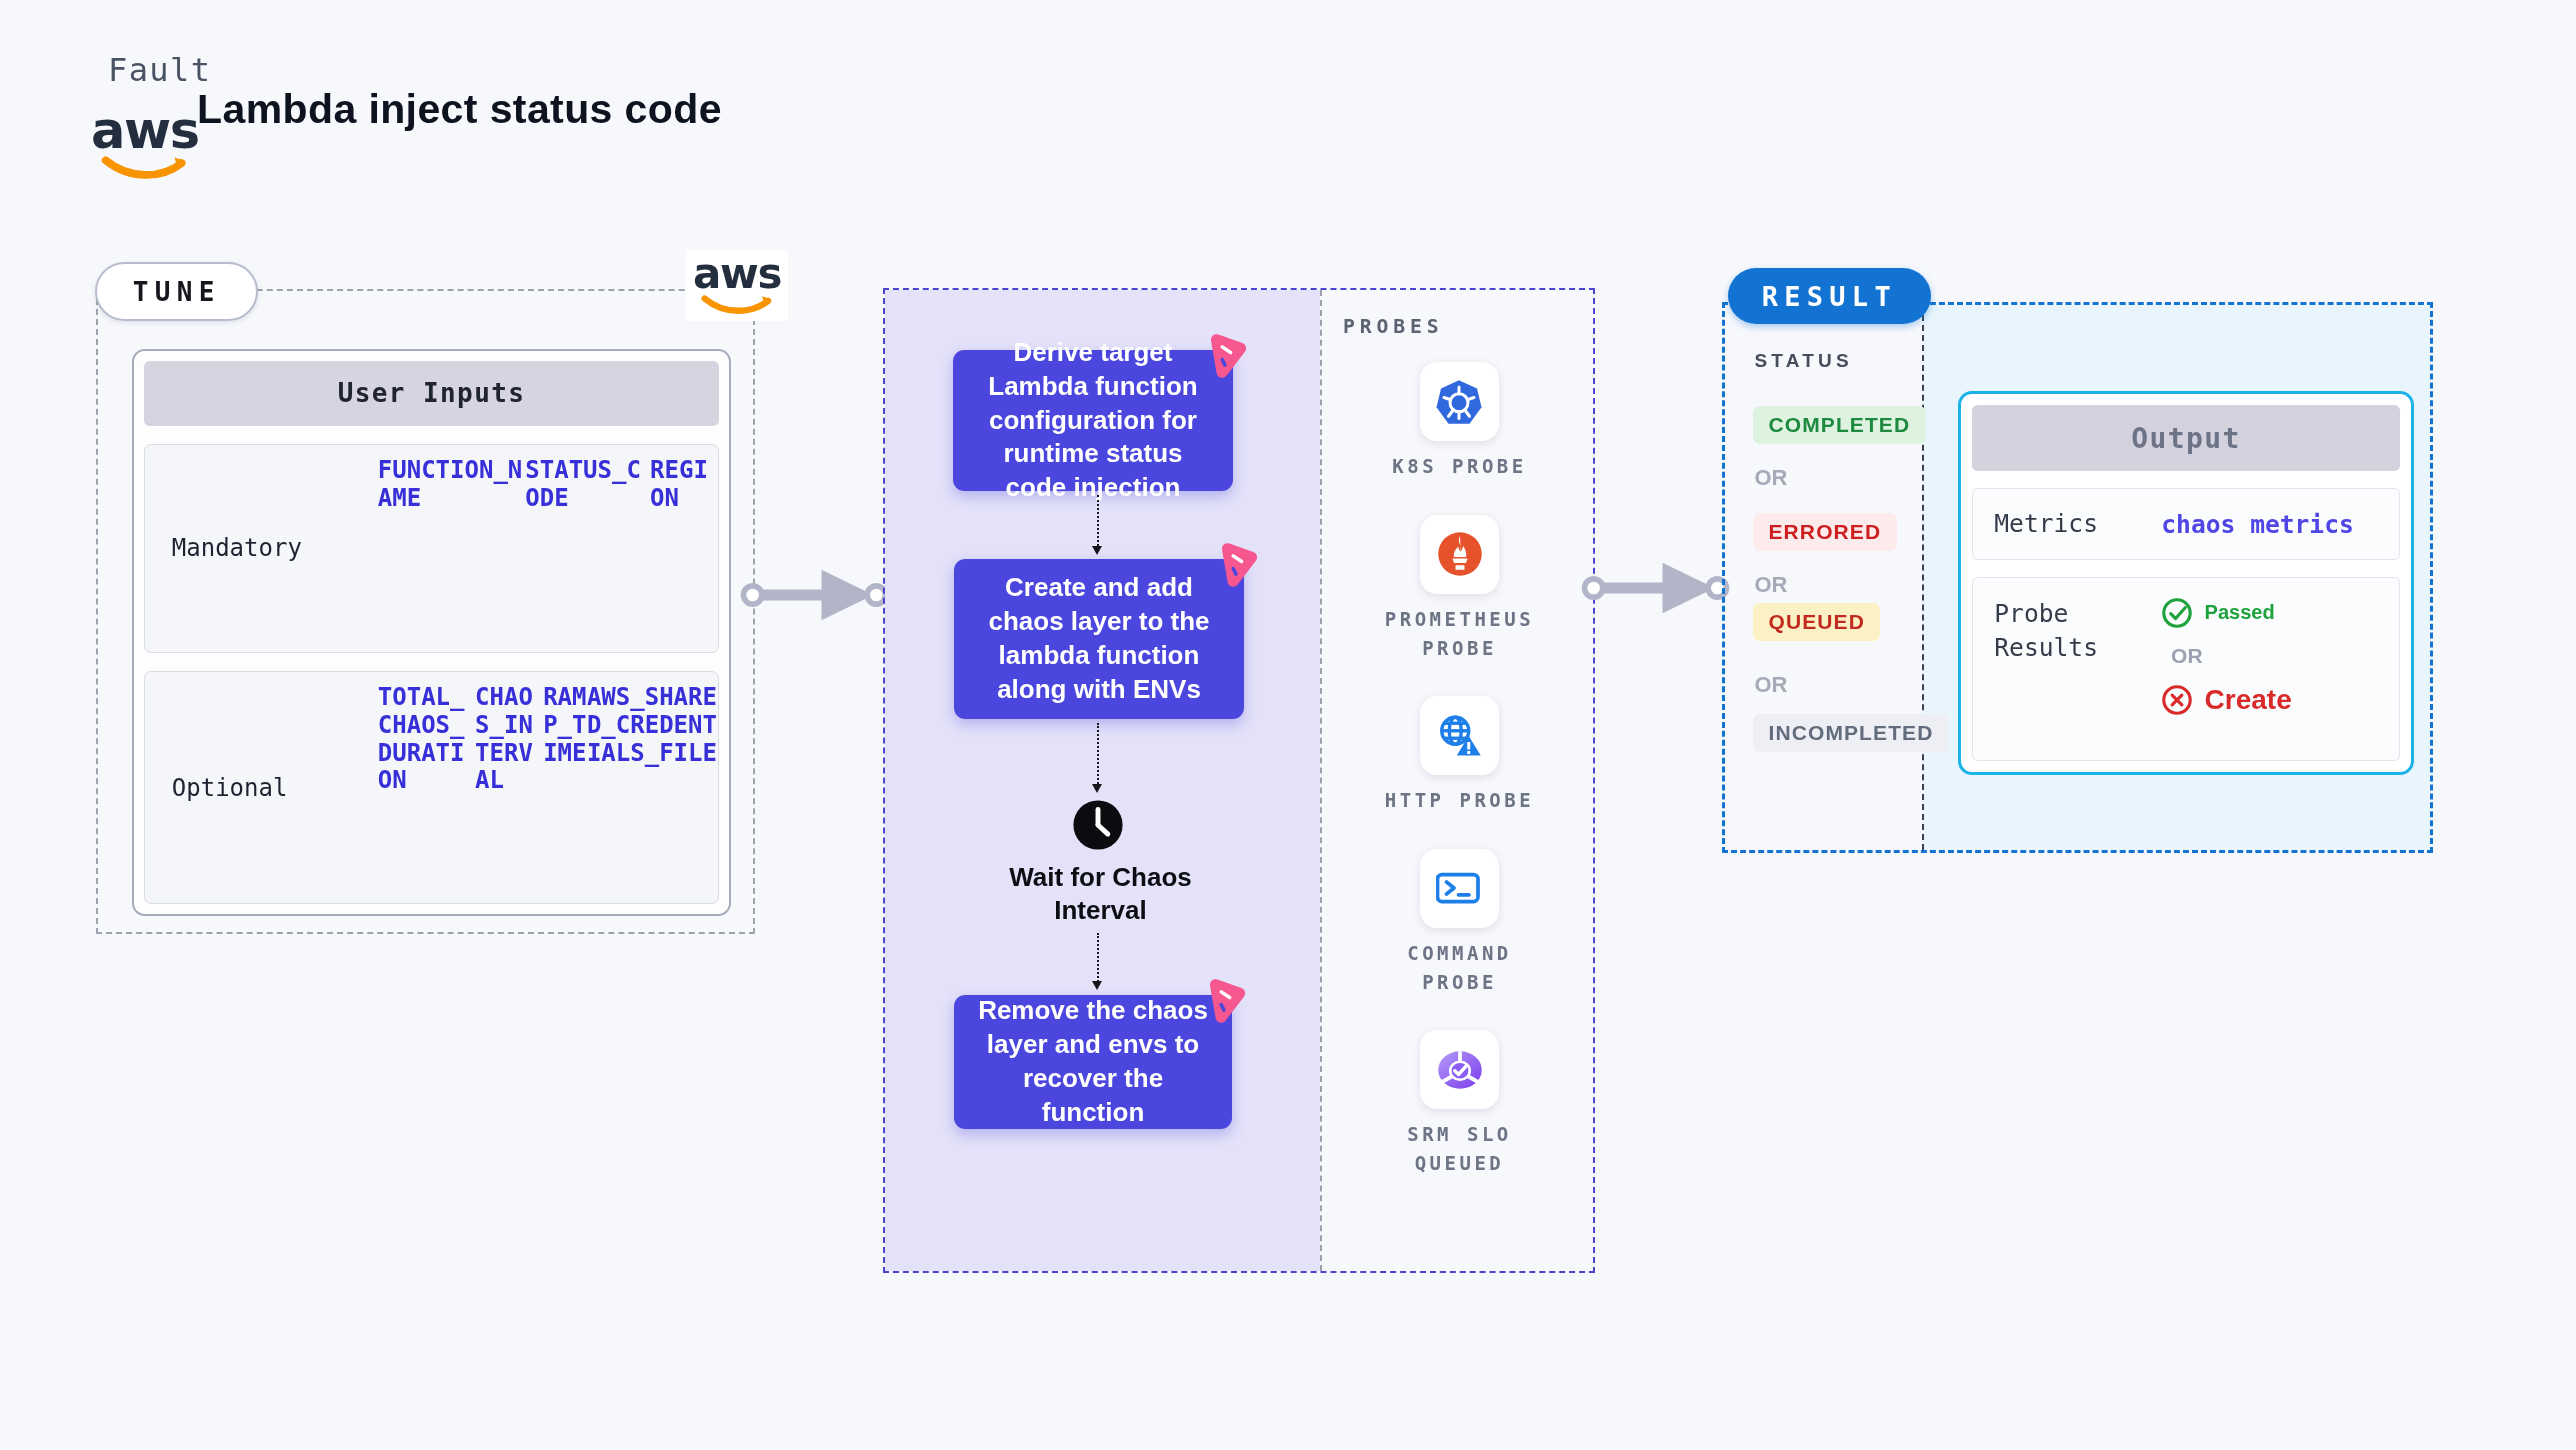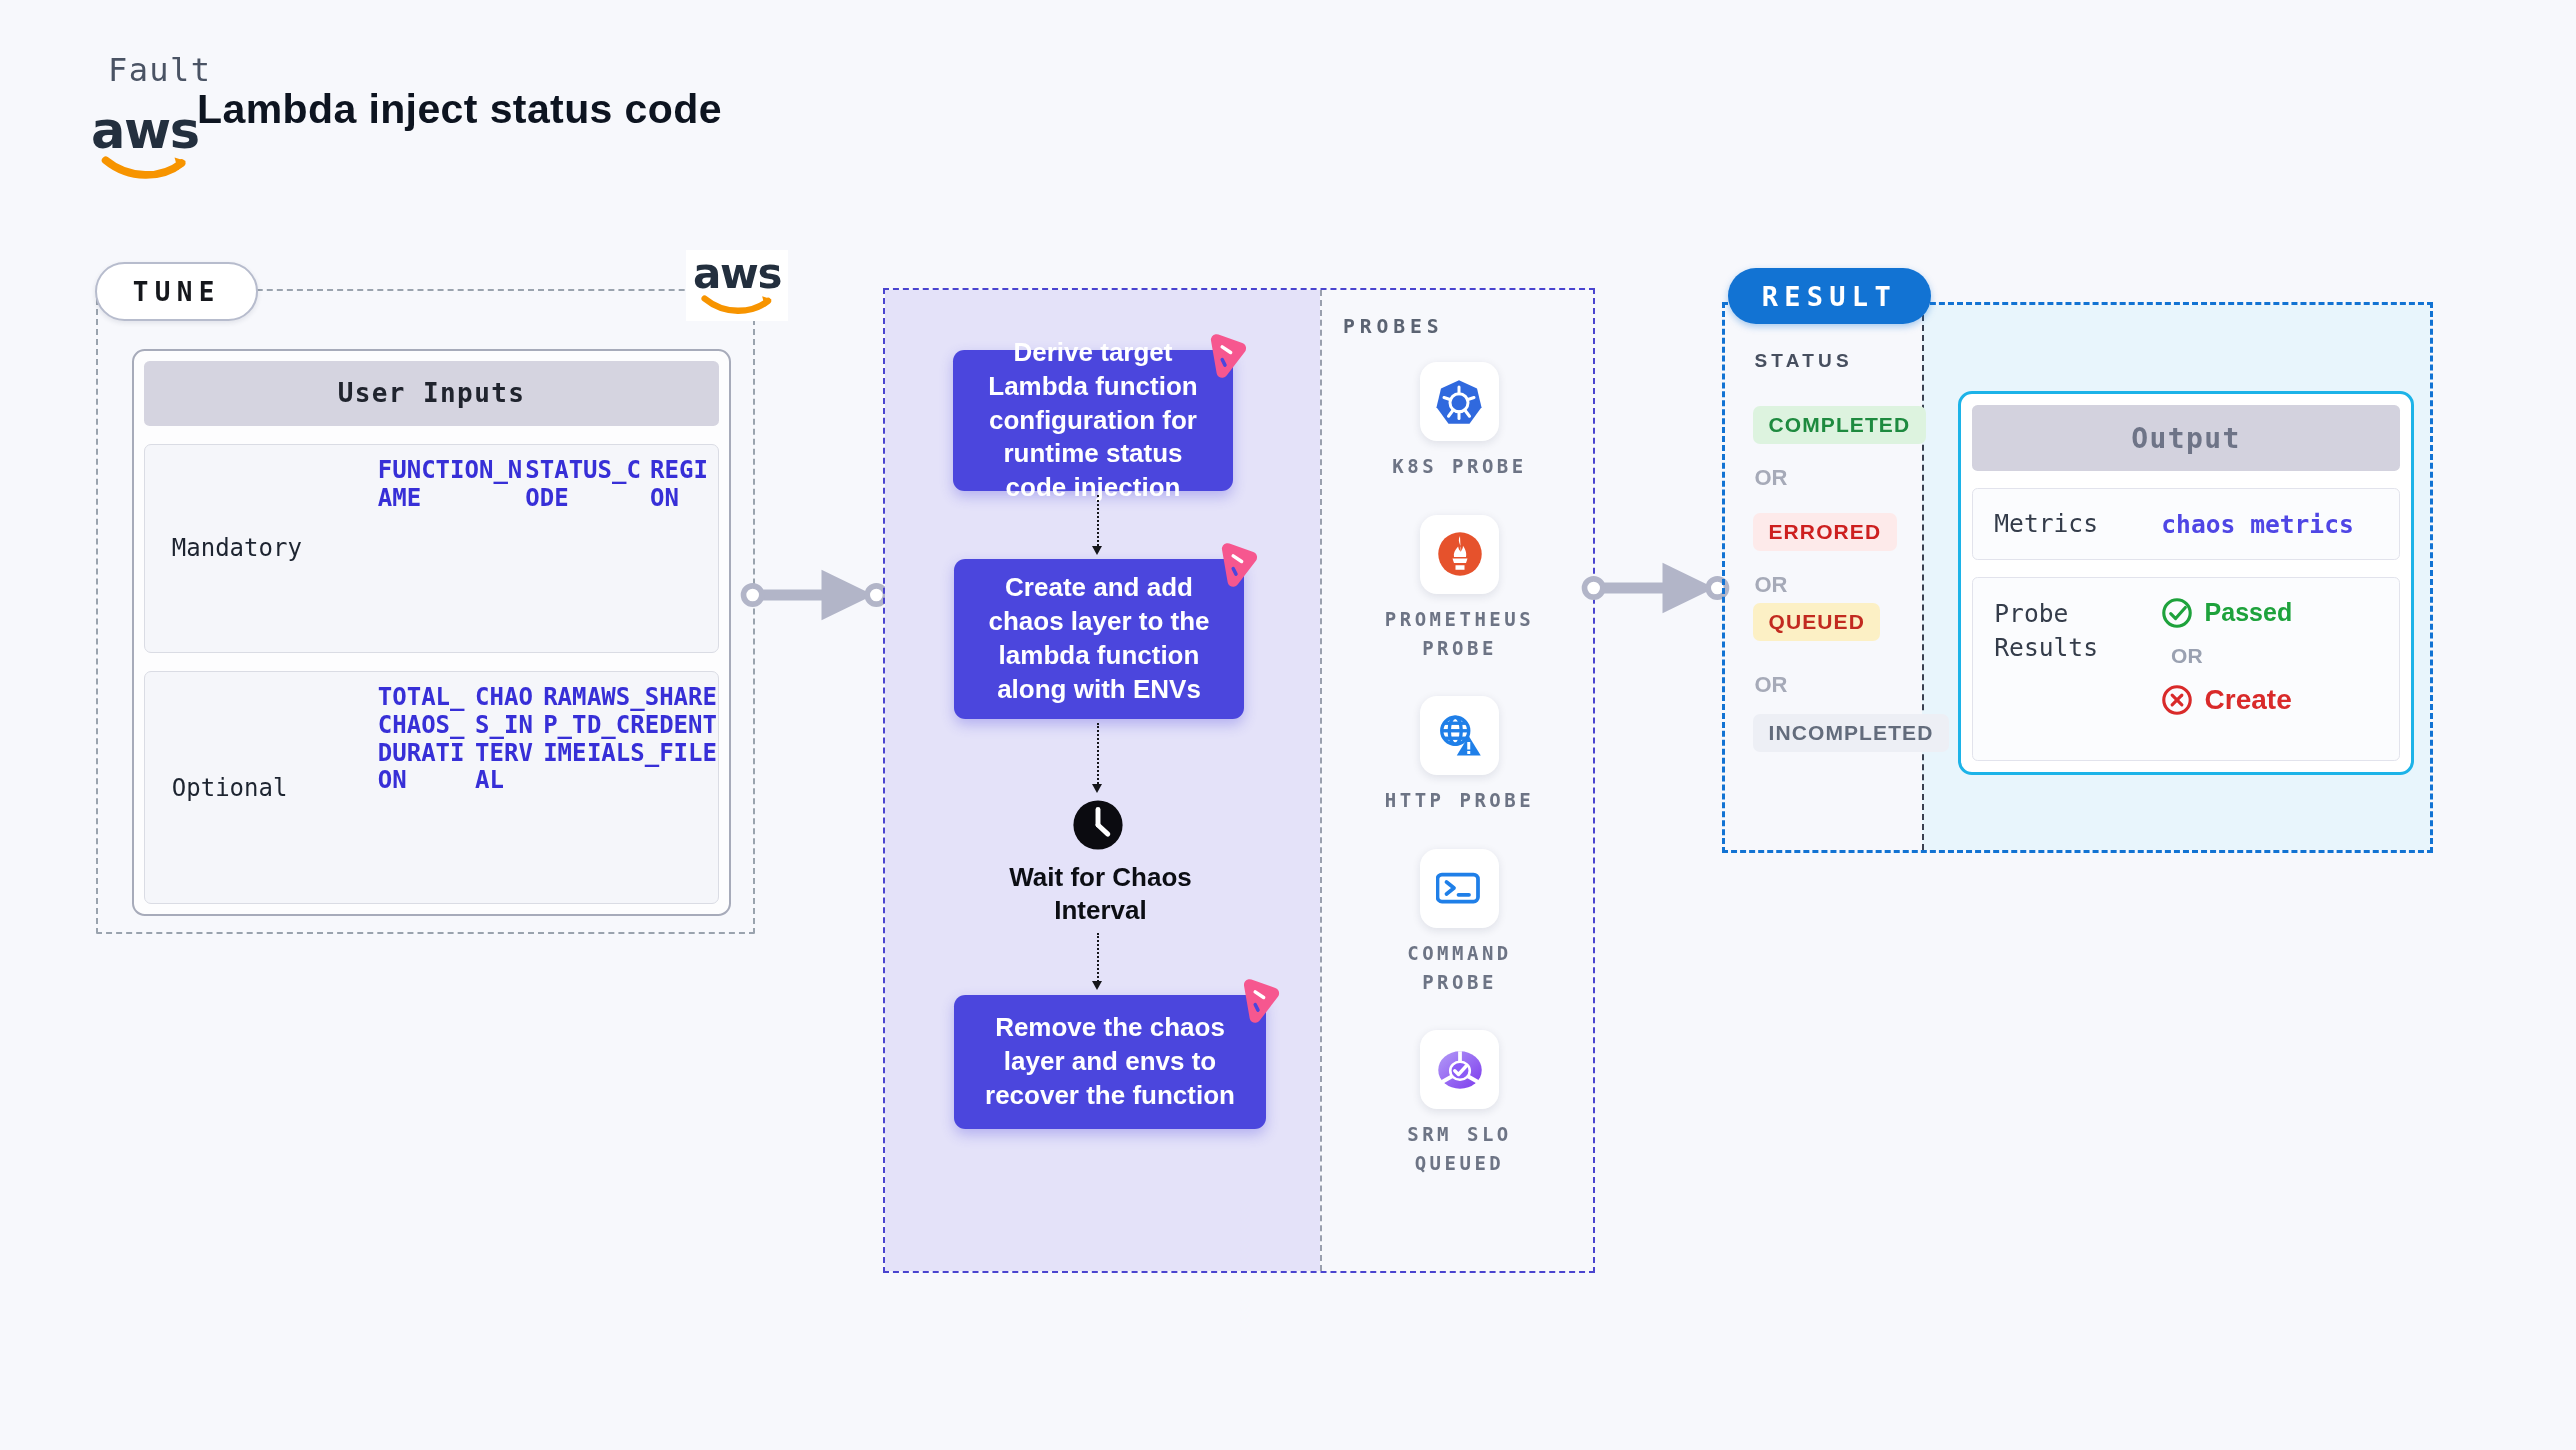--- a/index.html
+++ b/index.html
@@ -34,21 +34,21 @@
   
   .flow-arrow{position:absolute;width:149px;height:68px;}
 
   
   .exec-box{position:absolute;left:883px;top:288px;width:712px;height:985px;border:2.8px dashed #4a44cf;box-sizing:border-box;}
   .exec-lavender{position:absolute;left:0;top:0;bottom:0;width:435px;background:#e4e2f9;}
   .exec-pill{left:5.6px;top:-29.5px;width:250px;height:56px;background:#eceafc;border:3.5px solid #4a43d6;color:#4a43d6;font-size:27px;}
   .step{position:absolute;background:#4b46dd;border-radius:11.3px;color:#ffffff;font-weight:bold;font-size:26px;line-height:1.3;text-align:center;display:flex;align-items:center;justify-content:center;padding:9.8px 18.3px;box-sizing:border-box;box-shadow:0 5.6px 12.7px rgba(75,70,221,.30);}
   .step1{left:68px;top:60px;width:280px;height:141px;}
   .step2{left:69px;top:269px;width:290px;height:160px;}
-  .step3{left:69px;top:705px;width:312px;height:134px;}
+  .step3{left:69px;top:705px;width:278px;height:134px;}
   .chaos-badge{position:absolute;right:-15.5px;top:-19.7px;width:48px;height:52px;}
   .varrow{position:absolute;width:0;border-left:2.8px dotted #15161b;}
   .varrow::after{content:'';position:absolute;left:-7px;bottom:-9.8px;border:5.6px solid transparent;border-top:9.8px solid #15161b;}
   .varrow1{left:212px;top:205px;height:55px;}
   .varrow2{left:212px;top:433px;height:65px;}
   .varrow3{left:212px;top:643px;height:52px;}
   .clock-wrap{position:absolute;left:187px;top:509px;width:52px;height:52px;}
   .wait-label{position:absolute;left:96px;top:571px;width:239px;text-align:center;font-weight:bold;font-size:26px;color:#0c0e14;line-height:1.25;}
 
   
@@ -76,21 +76,21 @@
 
   .output-card{position:absolute;left:233px;top:86px;width:456px;height:384px;background:#ffffff;border:3.5px solid #1cb3e8;border-radius:14px;box-sizing:border-box;padding:11.3px;display:flex;flex-direction:column;gap:17px;}
   .output-header{flex:0 0 66px;background:#d3d2de;border-radius:5.6px;display:flex;align-items:center;justify-content:center;font-family:"DejaVu Sans Mono",monospace;font-weight:bold;font-size:28px;color:#6e7487;letter-spacing:1.4px;}
   .output-row{border:1.4px solid #e2e3ec;border-radius:5.6px;background:#fbfcfe;display:flex;box-sizing:border-box;}
   .metrics-row{flex:0 0 72px;align-items:center;padding:0 21px;}
   .probe-results-row{flex:1 1 auto;padding:18.3px 21px;align-items:flex-start;}
   .output-label{width:167px;flex:0 0 167px;font-family:"DejaVu Sans Mono",monospace;font-size:24.6px;color:#343c4a;line-height:1.4;}
   .metrics-value{font-family:"DejaVu Sans Mono",monospace;font-weight:bold;font-size:24.6px;color:#4f46e5;}
   .pr-col{display:flex;flex-direction:column;}
   .pr-line{display:flex;align-items:center;gap:11.3px;}
-  .pr-passed{color:#1ea23c;font-weight:bold;font-size:25px;text-align:center;}
+  .pr-passed{color:#1ea23c;font-weight:bold;font-size:20px;text-align:center;}
   .pr-failed{color:#d92a2a;font-weight:bold;font-size:28px;}
   .pr-or{margin:15.5px 0 15.5px 9.8px;font-size:21px;color:#9aa1b1;font-weight:bold;}
 </style>
 </head>
 <body>
 
 <div class="canvas">
 
   <div class="kicker mono">Fault</div>
   <div class="aws-logo aws-header-logo">

